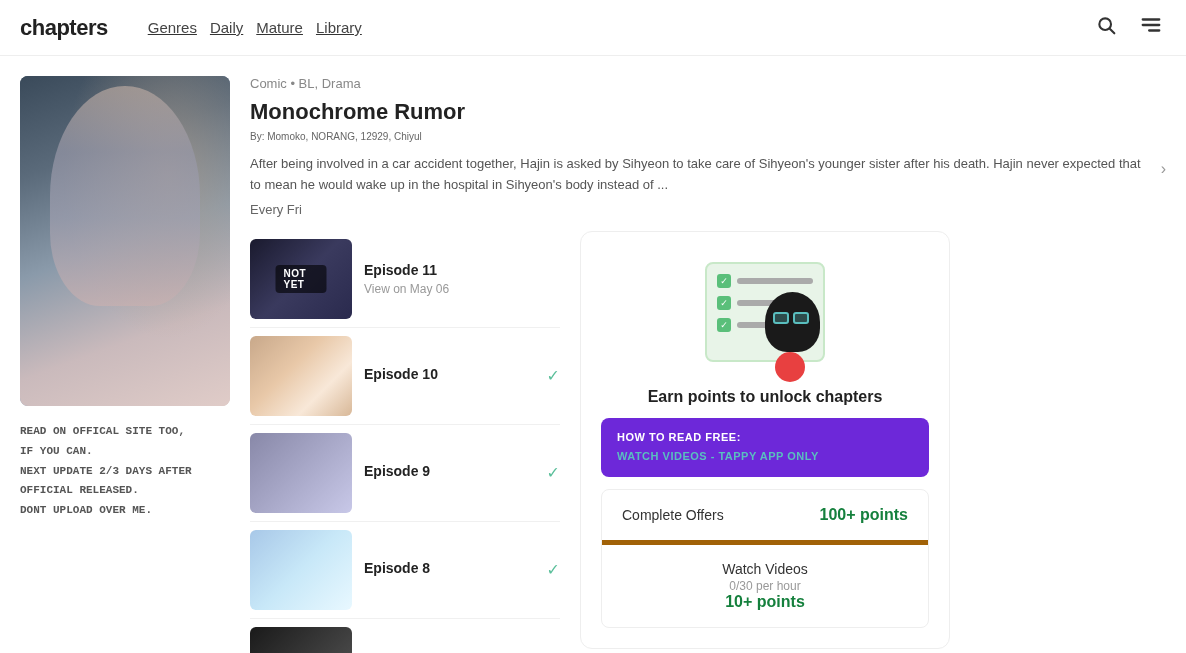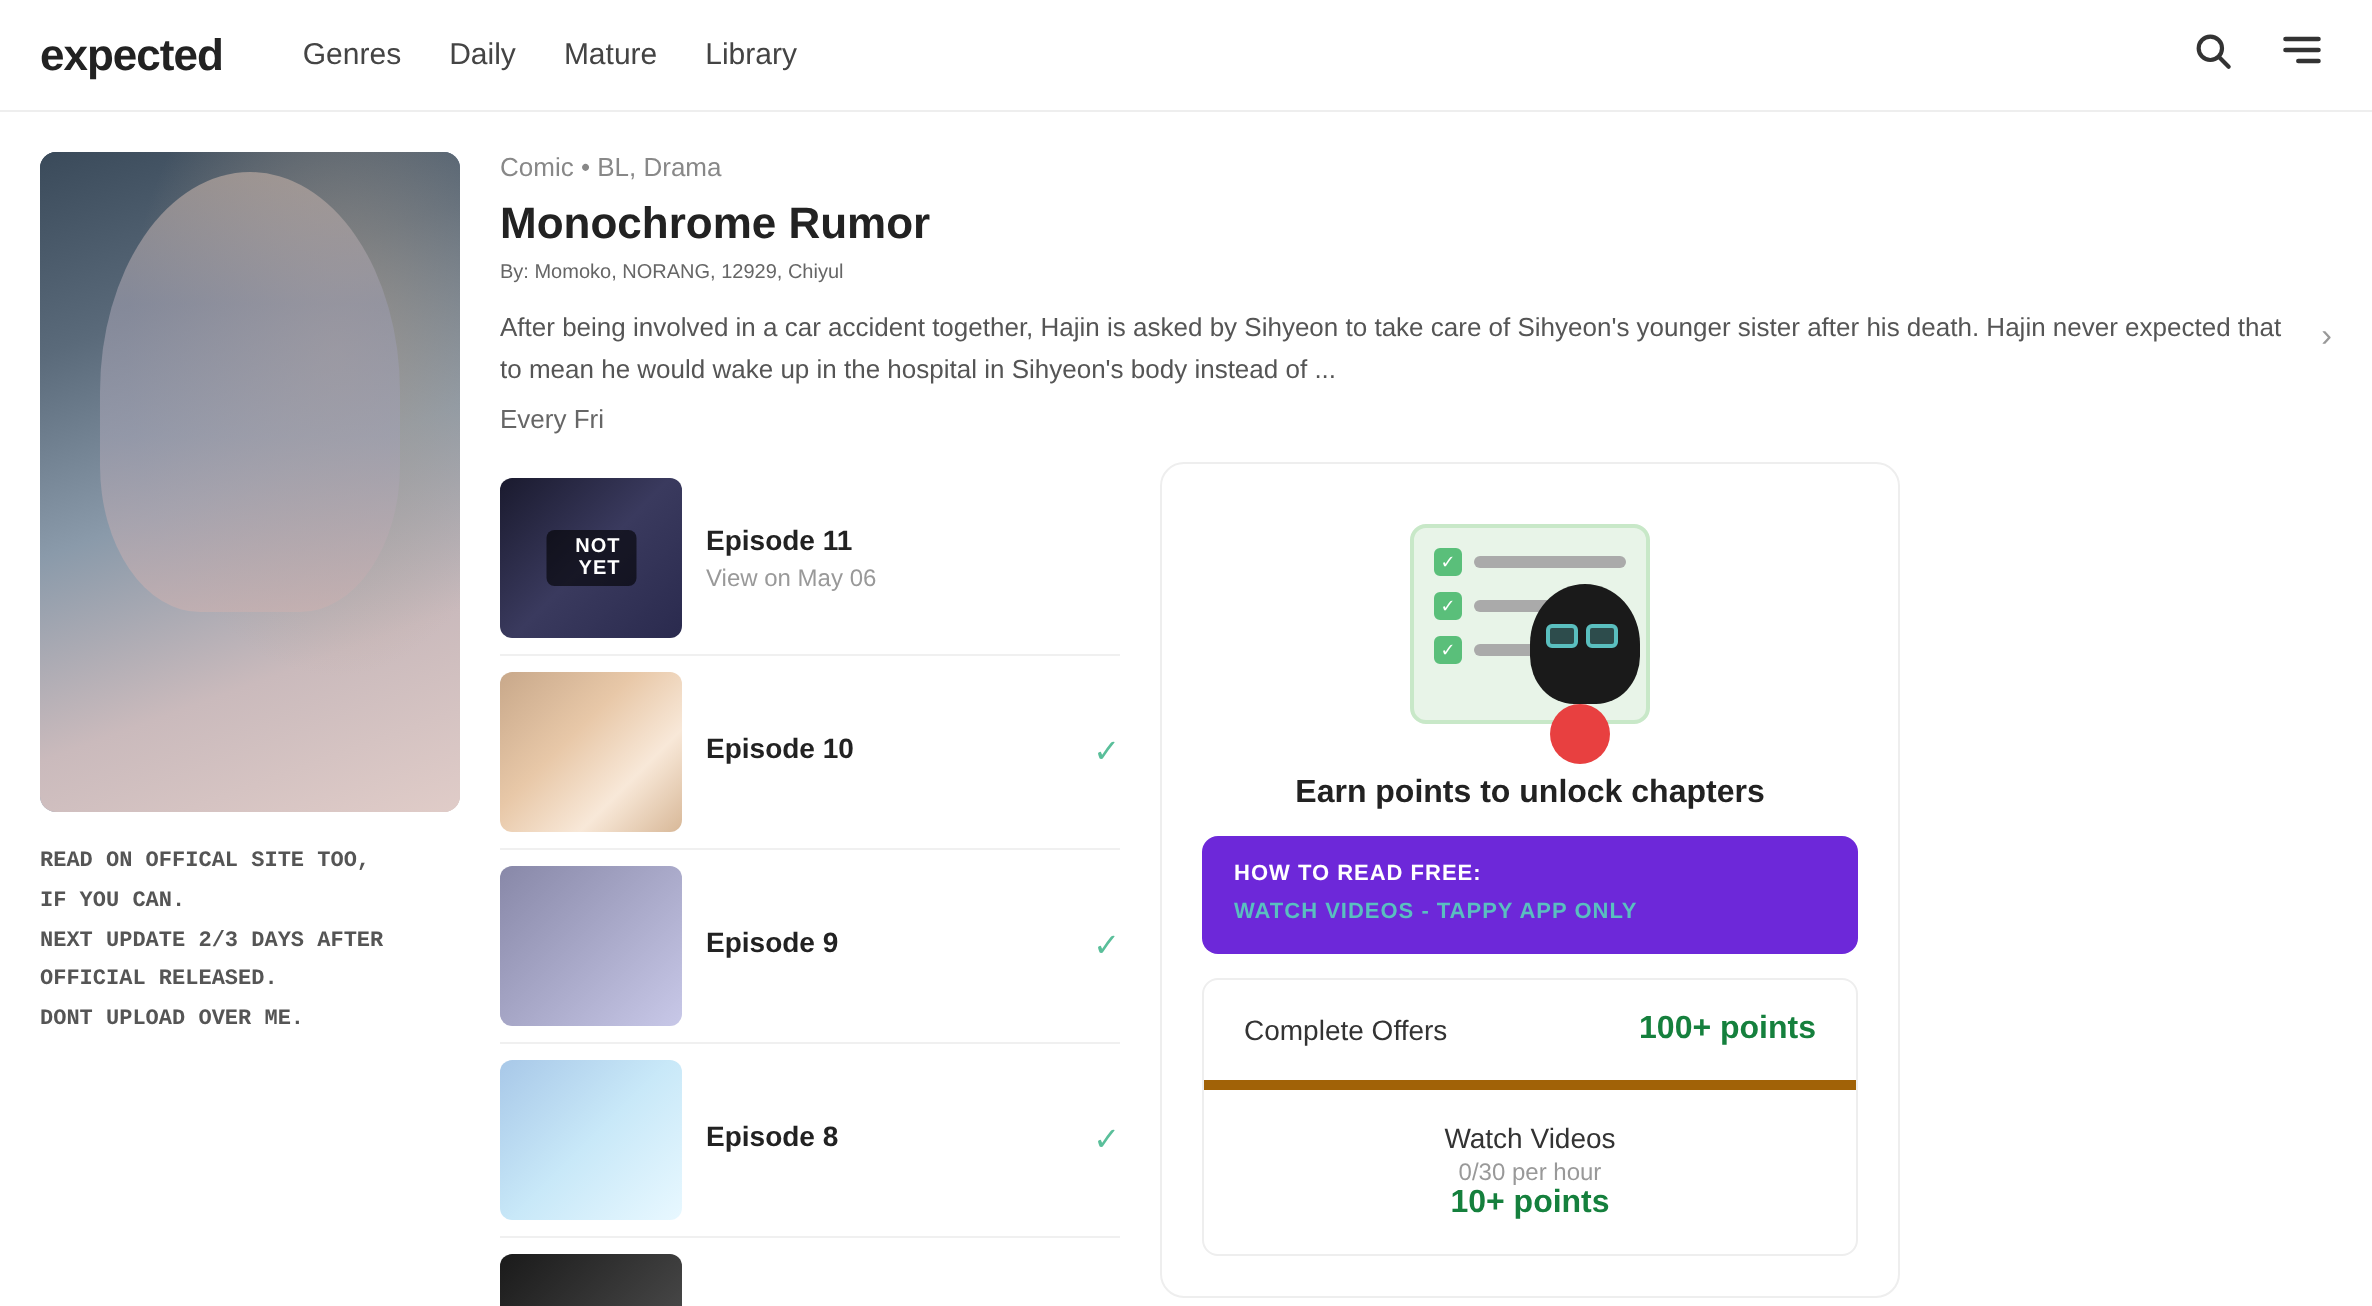--- a/index.html
+++ b/index.html
@@ -18,21 +18,21 @@
       z-index: 100;
     }
     .logo {
       font-size: 22px;
       font-weight: 800;
       color: #222;
       margin-right: 40px;
       text-decoration: none;
       letter-spacing: -0.5px;
     }
-    .nav { display: flex; gap: 24px; flex: 1; }
+    .nav { display: flex; gap: 13px; flex: 1; text-decoration: underline; }
     .nav a {
       text-decoration: none;
       color: #444;
       font-size: 15px;
       font-weight: 500;
     }
     .header-icons { display: flex; gap: 16px; align-items: center; }
     .icon-btn {
       background: none;
       border: none;
@@ -160,27 +160,26 @@
     }
     .episode-item {
       display: flex;
       align-items: center;
       gap: 12px;
       padding: 8px 0;
       border-bottom: 1px solid #f0f0f0;
       cursor: pointer;
     }
     .episode-thumb {
-      width: 91px;
+      width: 102px;
       height: 80px;
       border-radius: 6px;
       flex-shrink: 0;
       overflow: hidden;
       position: relative;
-      text-align: right;
     }
     .thumb-ep11 {
       background: linear-gradient(135deg, #1a1a2e 0%, #3a3a5e 50%, #2a2a4e 100%);
     }
     .thumb-ep10 {
       background: linear-gradient(135deg, #c8a88a 0%, #e8c8a8 40%, #f8e8d8 70%, #d8b898 100%);
     }
     .thumb-ep9 {
       background: linear-gradient(135deg, #8888a8 0%, #a8a8c8 50%, #c8c8e8 100%);
     }
@@ -361,21 +360,21 @@
     .option-points {
       font-size: 16px;
       font-weight: 700;
       color: #15803d;
     }
   </style>
 </head>
 <body>
 
 <header class="header">
-  <a class="logo">expected</a>
+  <a class="logo">chapters</a>
   <nav class="nav">
     <a>Genres</a>
     <a>Daily</a>
     <a>Mature</a>
     <a>Library</a>
   </nav>
   <div class="header-icons">
     <button class="icon-btn">
       <svg width="20" height="20" viewBox="0 0 24 24" fill="none" stroke="currentColor" stroke-width="2.5" stroke-linecap="round">
         <circle cx="11" cy="11" r="7"></circle>

